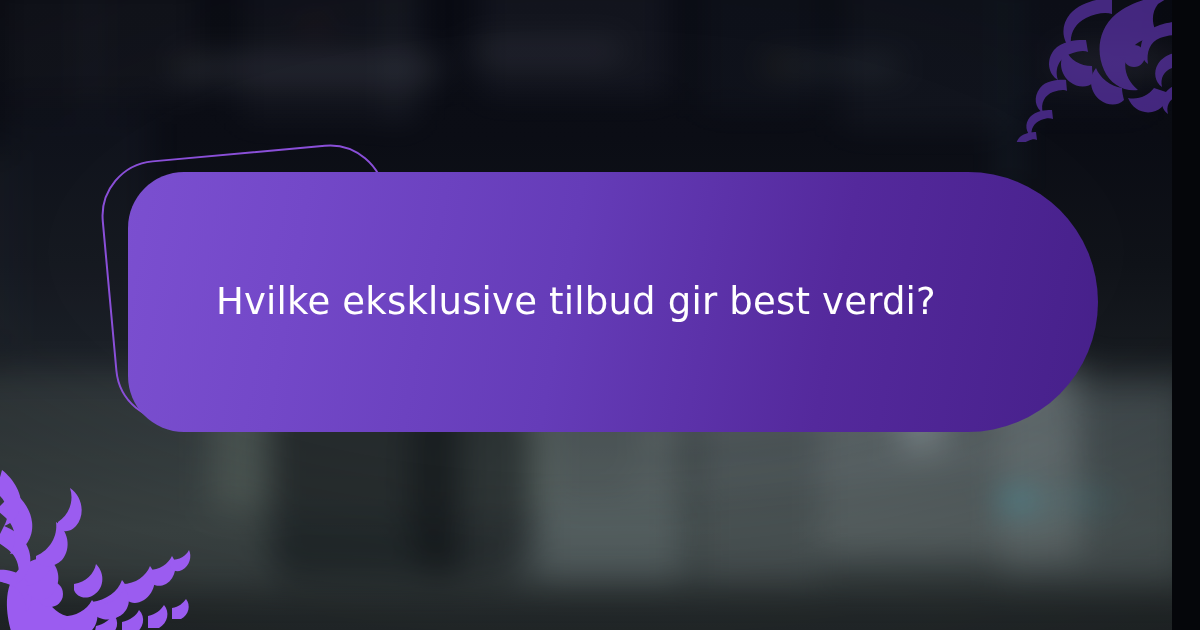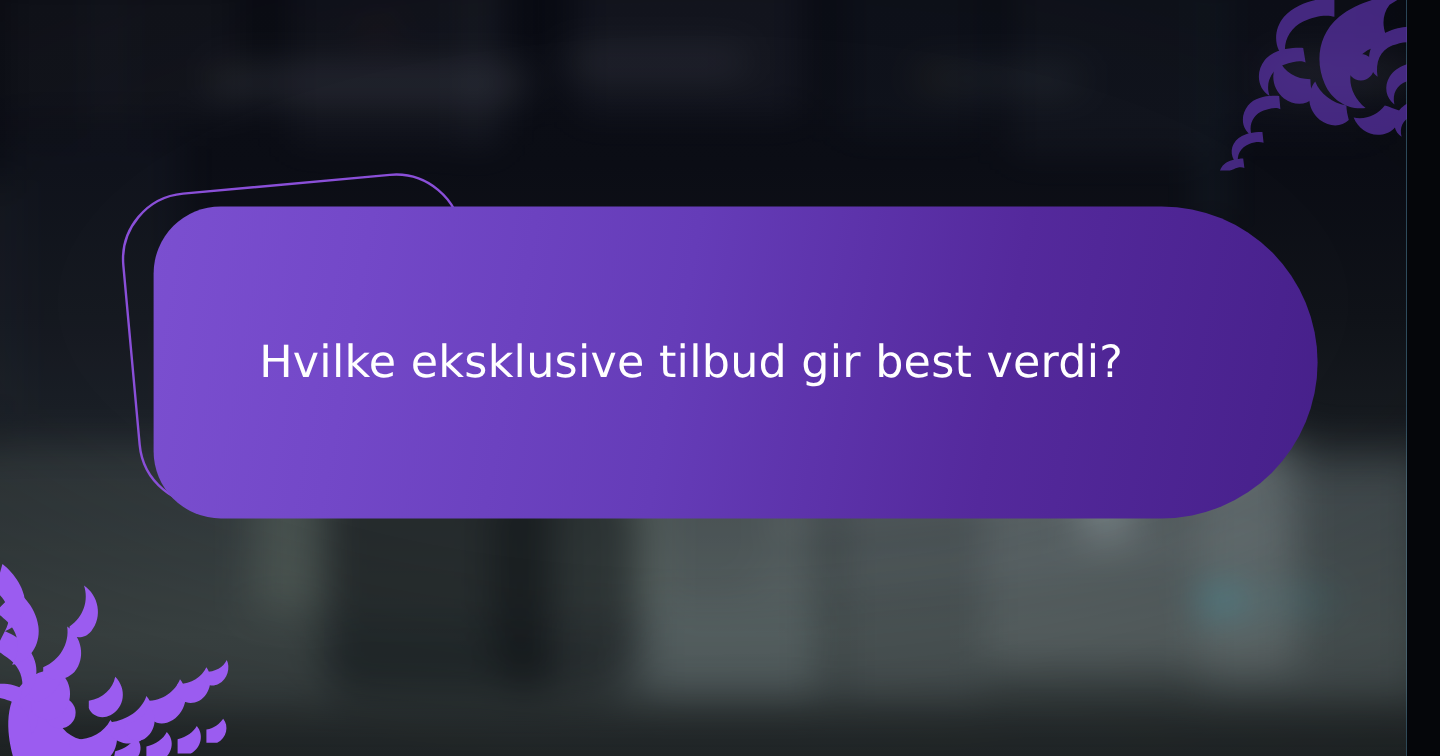--- a/index.html
+++ b/index.html
@@ -5,21 +5,21 @@
   html, body {
     margin: 0;
     padding: 0;
     background: #05060a;
   }
   #stage {
     position: relative;
     width: 1172px;
     height: 630px;
     overflow: hidden;
-    background: #7dd3fc;
+    background: #8b5cf6;
     font-family: "DejaVu Sans", "Liberation Sans", sans-serif;
   }
 
   
   .bg-base {
     position: absolute;
     inset: 0;
     background:
       linear-gradient(180deg,
         #0a0c14 0%,

